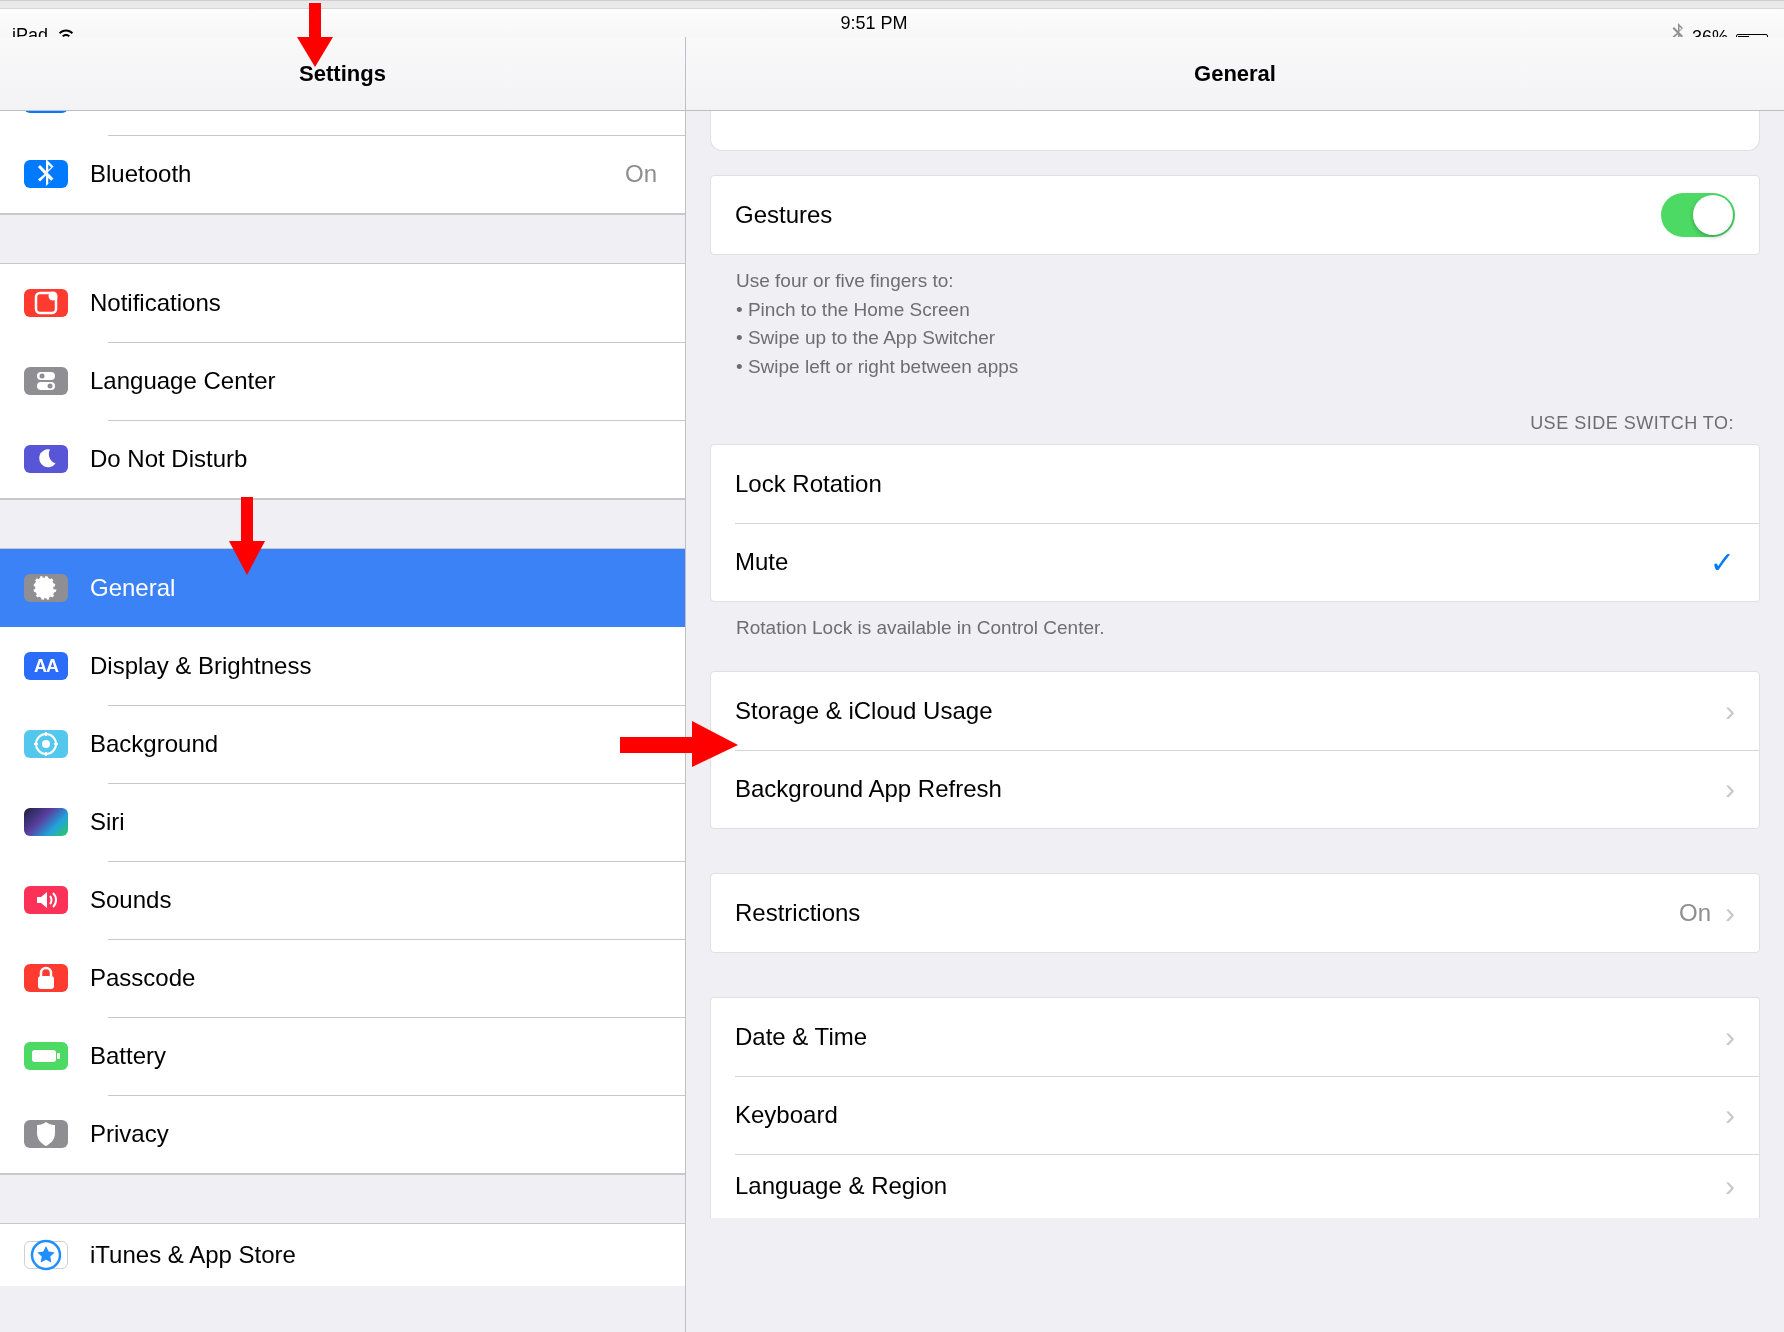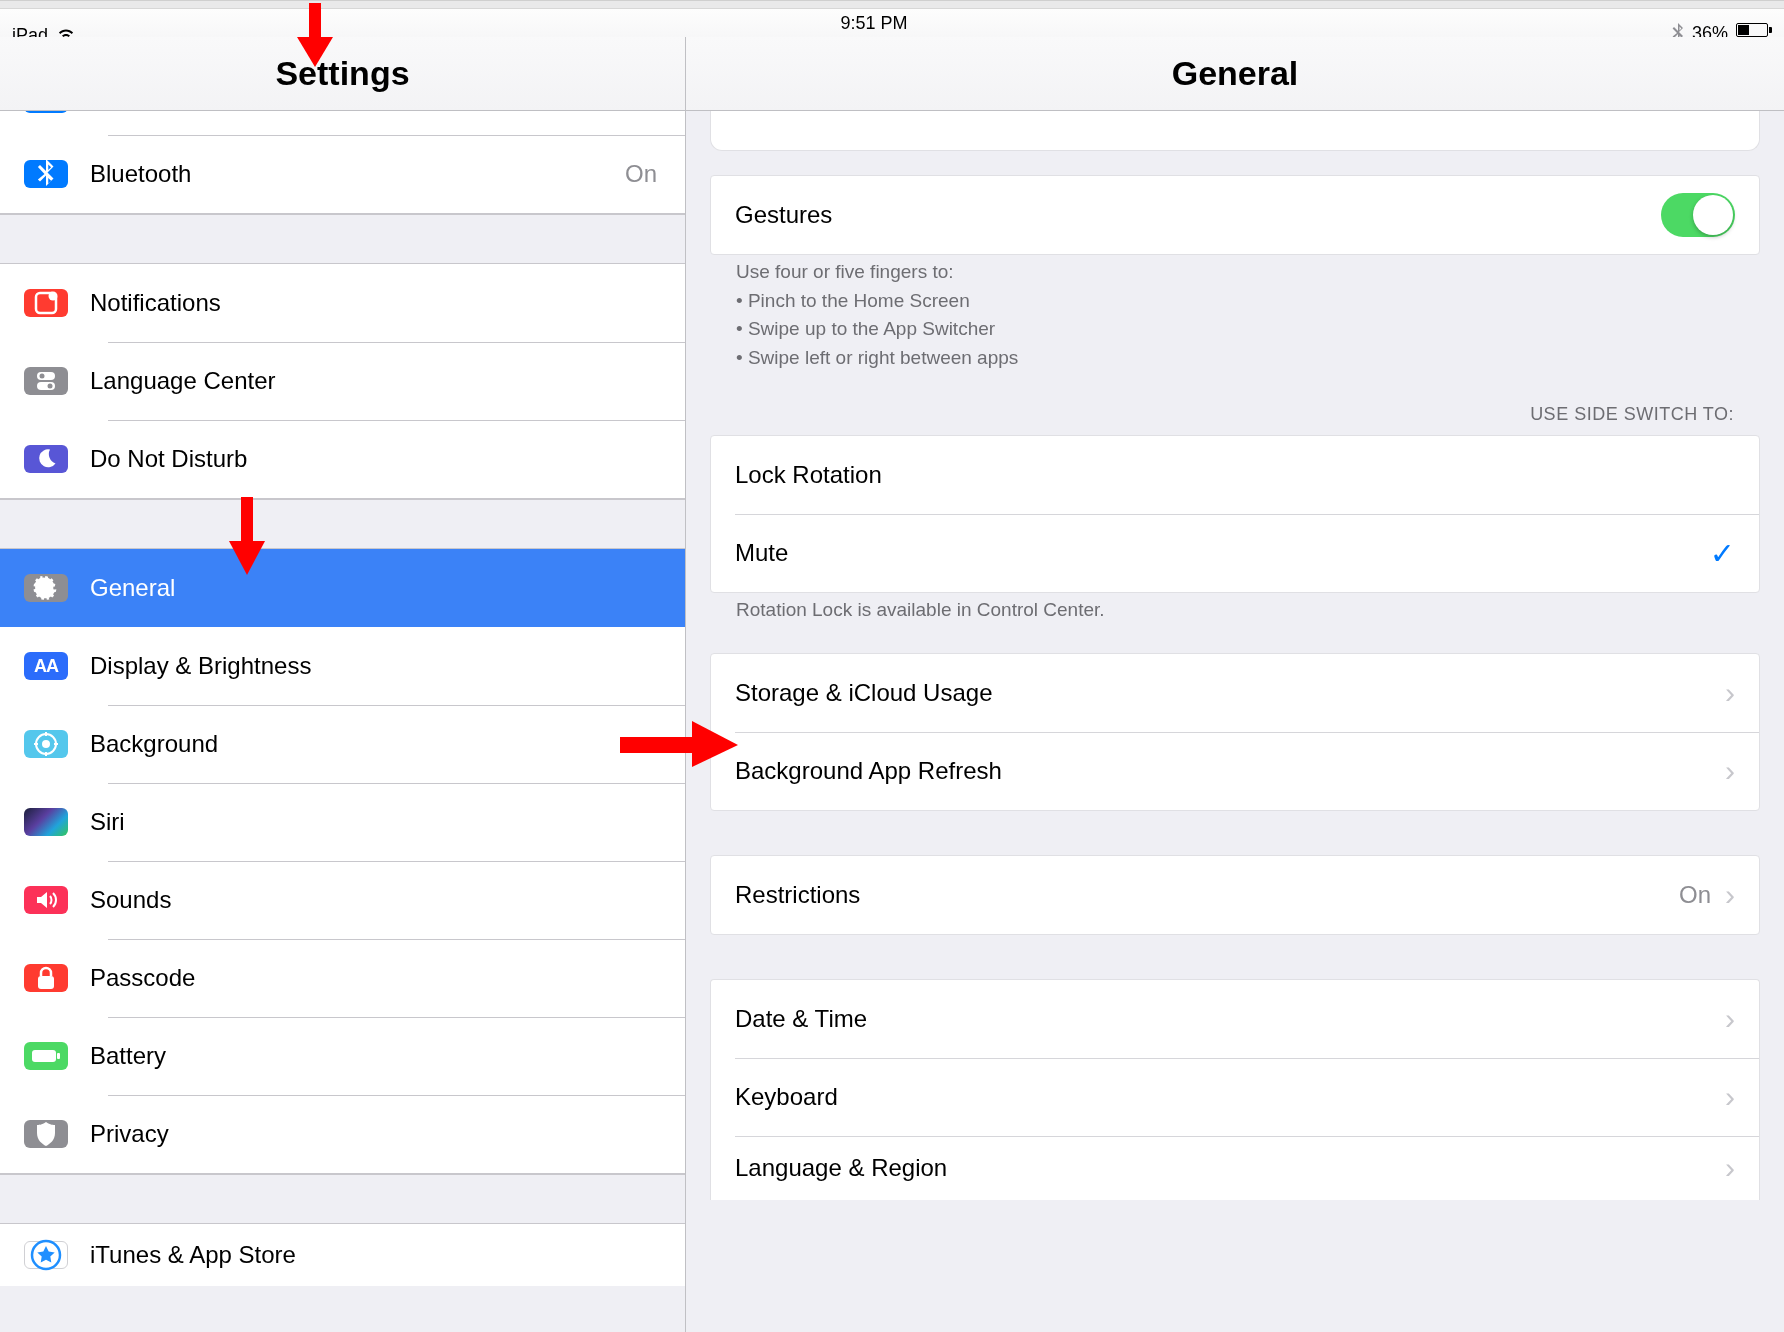--- a/index.html
+++ b/index.html
@@ -13,41 +13,41 @@
   .statusbar {
     height: 28px;
     display: flex;
     align-items: center;
     justify-content: space-between;
     padding: 0 12px;
     font-size: 18px;
     color: #000;
     background: linear-gradient(#fdfdfd, #f7f7f8);
   }
-  .status-left, .status-right { display: flex; align-items: flex-start; gap: 8px; margin-top: 25px; }
+  .status-left, .status-right { display: flex; align-items: flex-end; gap: 8px; margin-top: 25px; }
   .status-left span, .status-right span { white-space: nowrap; }
   .battery { display: inline-flex; align-items: center; }
   .battery-body { width: 32px; height: 14px; border: 1.5px solid #000; border-radius: 2px; position: relative; display: inline-block; }
   .battery-fill { position: absolute; left: 1px; top: 1px; bottom: 1px; width: 38%; background: #000; }
   .battery-nub { width: 3px; height: 6px; background: #000; margin-left: 1px; border-radius: 0 1px 1px 0; }
 
   
   .columns { display: flex; height: calc(1332px - 9px - 28px); }
   .sidebar { width: 686px; background: #efeff4; border-right: 1px solid #c0c0c4; position: relative; }
   .detail  { flex: 1; background: #efeff4; position: relative; }
 
   
   .navhead {
     height: 74px;
     background: linear-gradient(#f9f9fa, #f3f3f5);
     border-bottom: 1px solid #bfbfc3;
     display: flex;
     align-items: center;
     justify-content: center;
-    font-size: 34px;
+    font-size: 22px;
     font-weight: 600;
     color: #000;
   }
 
   
   .s-scroll { height: calc(100% - 74px); overflow: hidden; }
   .s-group { background: #fff; border-bottom: 1px solid #c8c7cc; }
   .s-group.first { border-top: none; }
   .s-spacer { height: 50px; background: #efeff4; border-top: 1px solid #c8c7cc; border-bottom: 1px solid #c8c7cc; width: 100%; }
   .s-row {
@@ -114,21 +114,21 @@
     content: "";
     position: absolute;
     top: 0; left: 24px; right: 0;
     height: 1px;
     background: #d6d6da;
   }
   .d-row .label { font-size: 24px; color: #000; flex: 1; }
   .d-row .value { font-size: 24px; color: #8e8e93; margin-right: 14px; }
   .chev { color: #c7c7cc; font-size: 30px; }
 
-  .d-footer { padding: 3px 26px 4px; font-size: 19px; color: #6d6d72; line-height: 1.5; }
+  .d-footer { padding: 12px 26px 4px; font-size: 19px; color: #6d6d72; line-height: 1.5; }
   .d-header { padding: 28px 26px 10px; font-size: 18px; color: #6d6d72; letter-spacing: 0.5px; text-align: right; }
 
   
   .toggle {
     width: 74px; height: 44px; border-radius: 22px;
     background: #4cd964;
     position: relative;
   }
   .toggle .knob {
     position: absolute; top: 2px; right: 2px;

